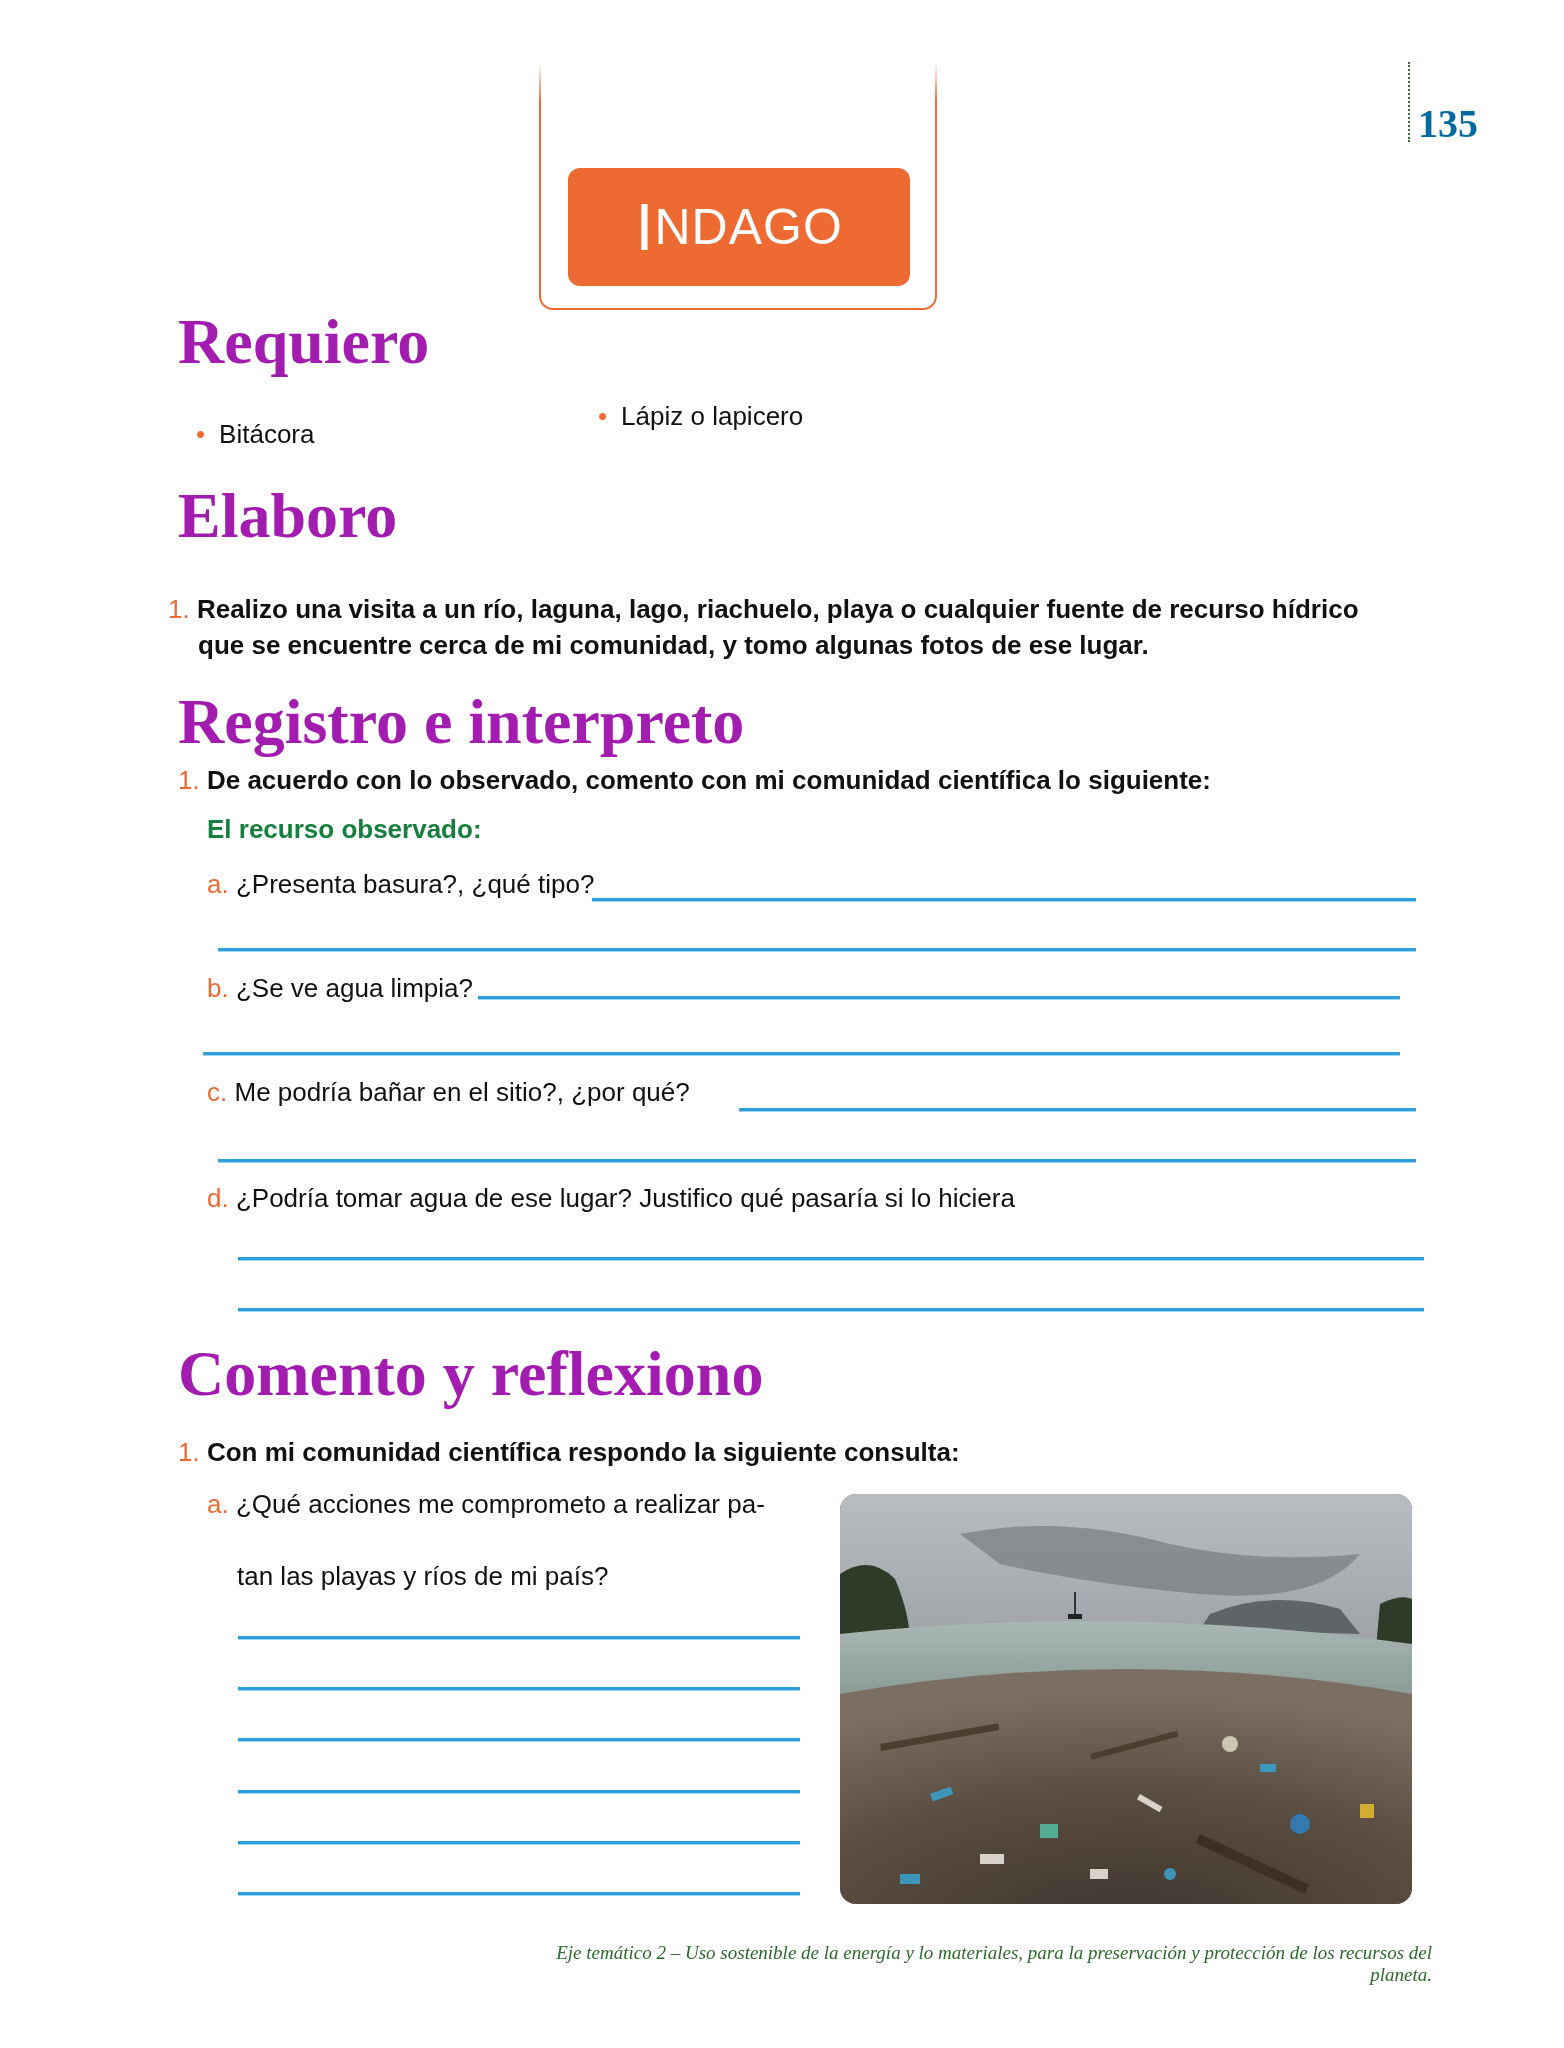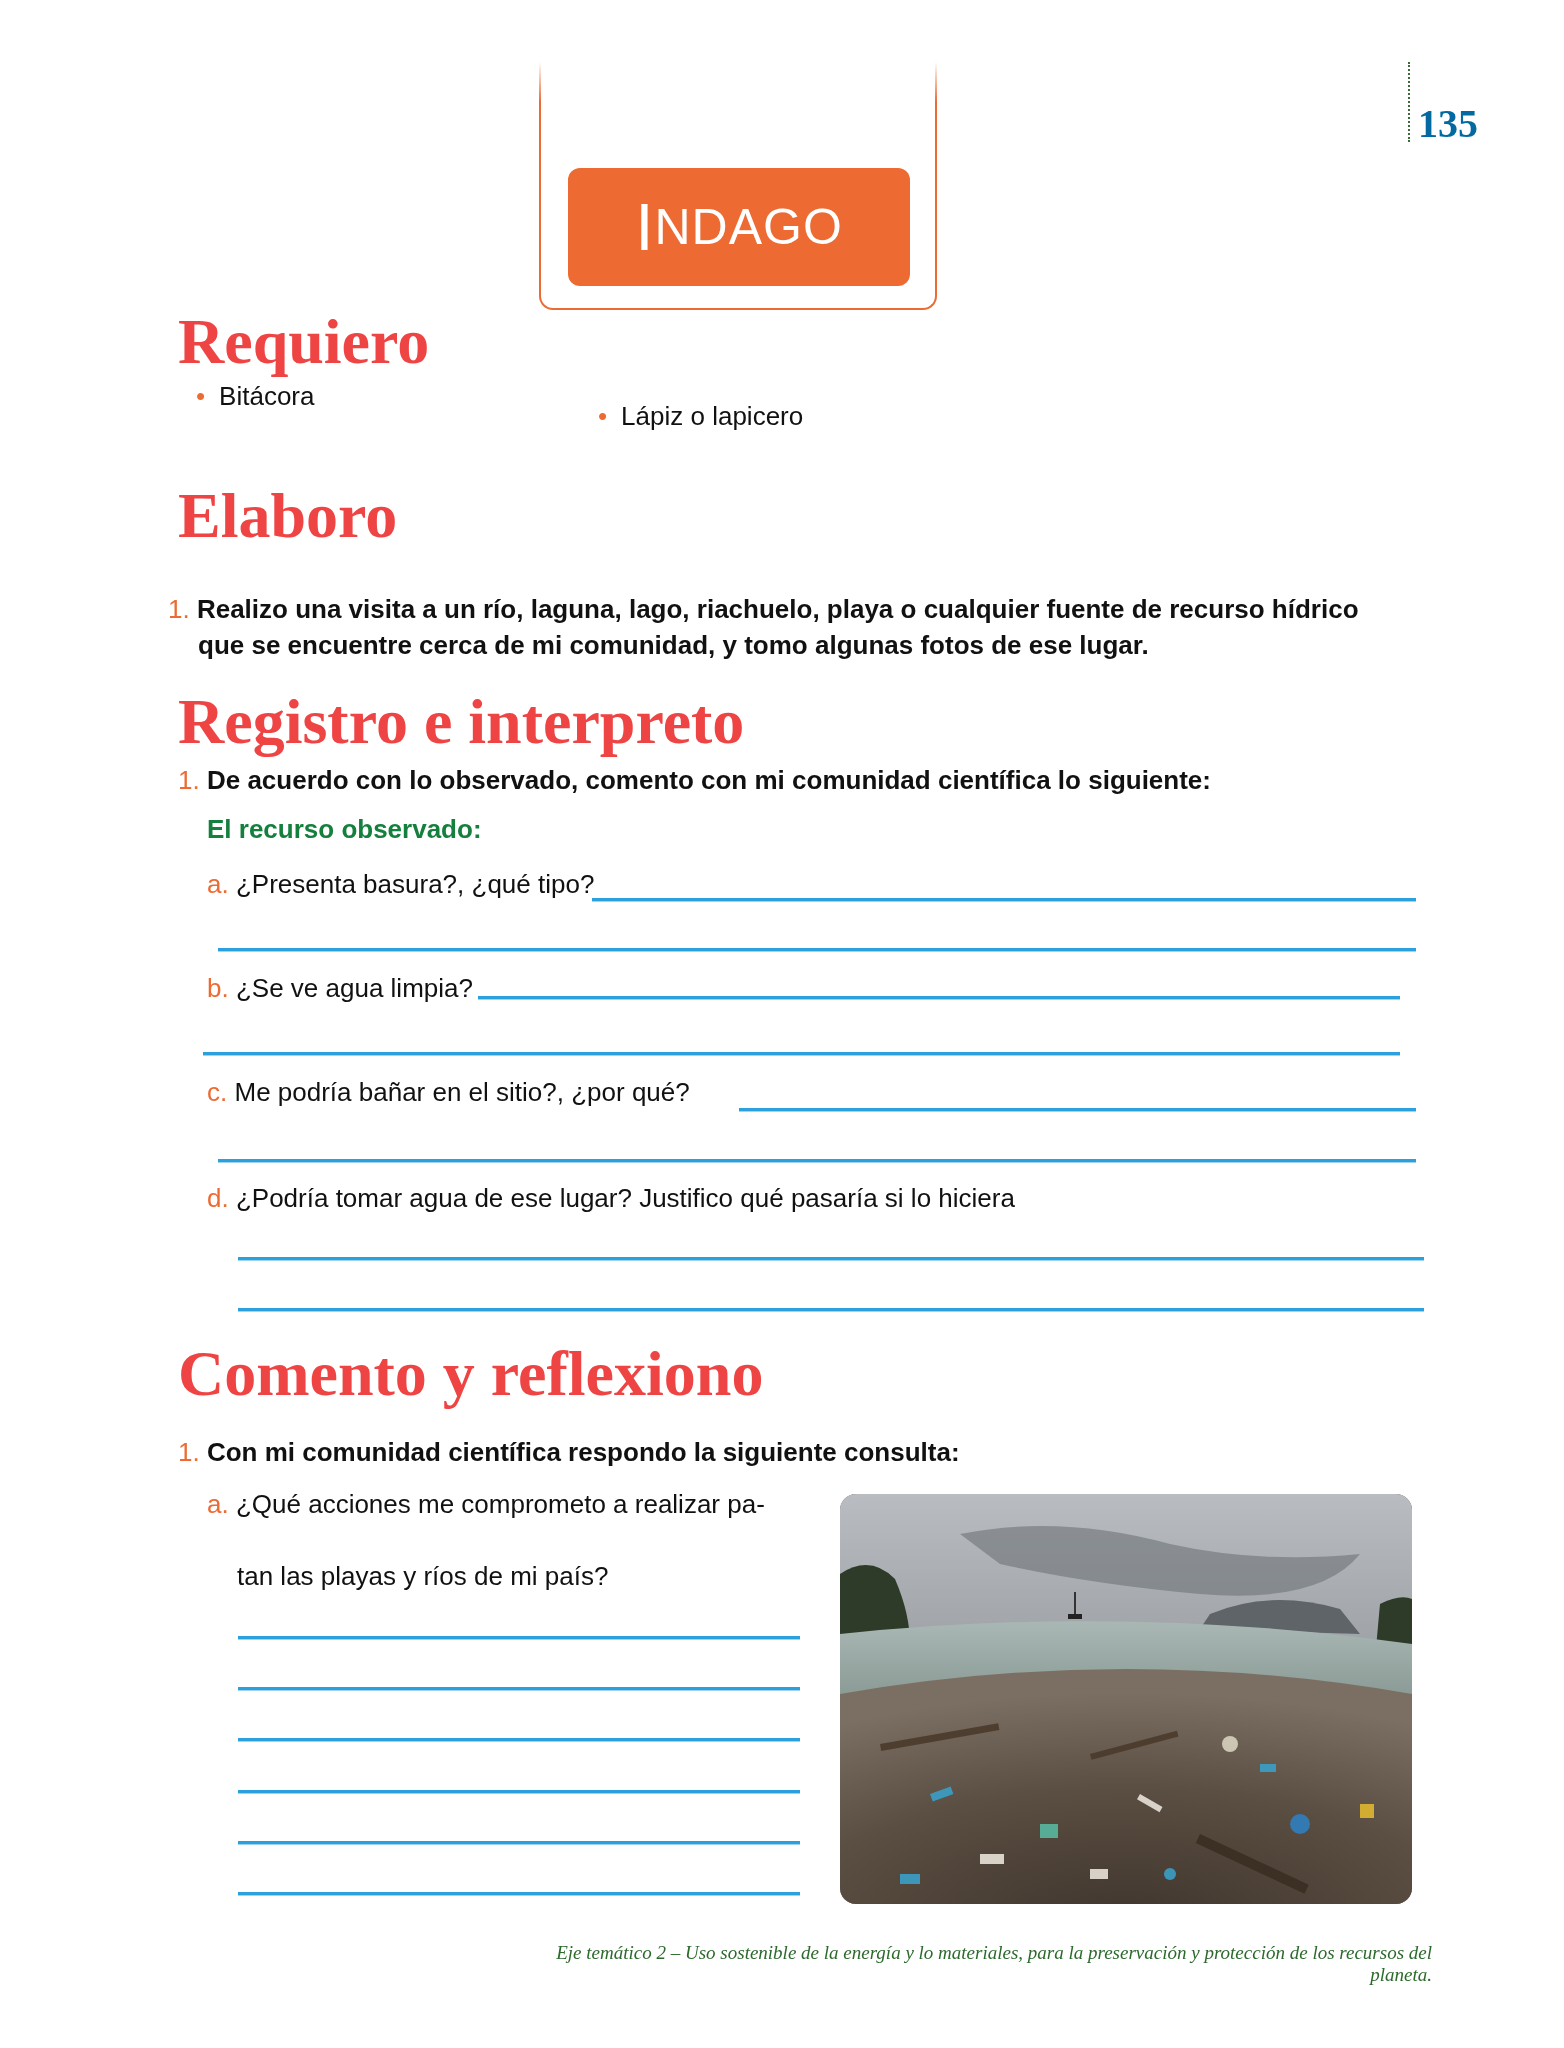--- a/index.html
+++ b/index.html
@@ -10,21 +10,21 @@
   .page-number { left: 1418px; top: 100px; font-family: "Liberation Serif", serif; font-weight: bold; font-size: 40px; color: #0369a1; }
   
   .tab-frame { left: 539px; top: 62px; width: 398px; height: 248px; border: 2px solid #ec6b33; border-top: none; border-radius: 0 0 14px 14px; box-sizing: border-box; }
   .tab-frame::before, .tab-frame::after { content: ""; position: absolute; top: 0; width: 2px; height: 40px; background: linear-gradient(#ffffff, #ec6b33); }
   .tab-frame::before { left: -2px; }
   .tab-frame::after { right: -2px; }
   .indago-btn { left: 568px; top: 168px; width: 342px; height: 118px; background: #ed6b33; border-radius: 12px; color: #ffffff; display: flex; align-items: center; justify-content: center; font-family: "Liberation Sans", sans-serif; font-size: 58px; letter-spacing: 1px; }
   .indago-btn .cap { font-size: 66px; }
   .indago-btn .rest { font-size: 50px; }
   
-  .h { font-family: "Liberation Serif", serif; font-weight: bold; color: #ef4444; font-size: 64px; line-height: 1; }
+  .h { font-family: "Liberation Serif", serif; font-weight: bold; color: #a21caf; font-size: 64px; line-height: 1; }
   
   .t { font-size: 26px; line-height: 36px; color: #111; }
   .t.bold { font-weight: bold; }
   .num { color: #ec6b33; font-weight: normal; }
   .bullet { color: #ec6b33; font-size: 26px; margin-right: 14px; }
   .sub { font-size: 26px; font-weight: bold; color: #15803d; }
   .line { height: 3px; background: #2ba0dc; box-shadow: 0 1px 0 #9fd4f0; }
   .photo { left: 840px; top: 1494px; width: 572px; height: 410px; border-radius: 16px; overflow: hidden; background: #6a5a4c; }
   .footer { left: 540px; top: 1942px; width: 892px; text-align: right; font-family: "Liberation Serif", serif; font-style: italic; font-size: 19px; color: #2c6a2c; }
 </style>
@@ -34,21 +34,21 @@
 <div class="abs page-rule"></div>
 <div class="abs page-number">135</div>
 
 <div class="abs tab-frame"></div>
 <div class="abs indago-btn">
   <span class="cap">I</span>
     <span class="rest">NDAGO</span>
 </div>
 
 <div class="abs h" style="left:178px; top:310px;">Requiero</div>
-<div class="abs t" style="left:196px; top:378px;">
+<div class="abs t" style="left:196px; top:416px;">
   <span class="bullet">•</span><span>Bitácora</span>
 </div>
 <div class="abs t" style="left:598px; top:398px;">
   <span class="bullet">•</span><span>Lápiz o lapicero</span>
 </div>
 
 <div class="abs h" style="left:178px; top:484px;">Elaboro</div>
 <div class="abs t bold" style="left:168px; top:591px; width:1260px;">
   <span class="num">1.</span> <span>Realizo una visita a  un río, laguna, lago, riachuelo, playa o cualquier  fuente de recurso hídrico</span><br>
   <span style="padding-left:30px;">que se encuentre cerca de mi comunidad, y tomo algunas fotos de ese lugar.</span>

